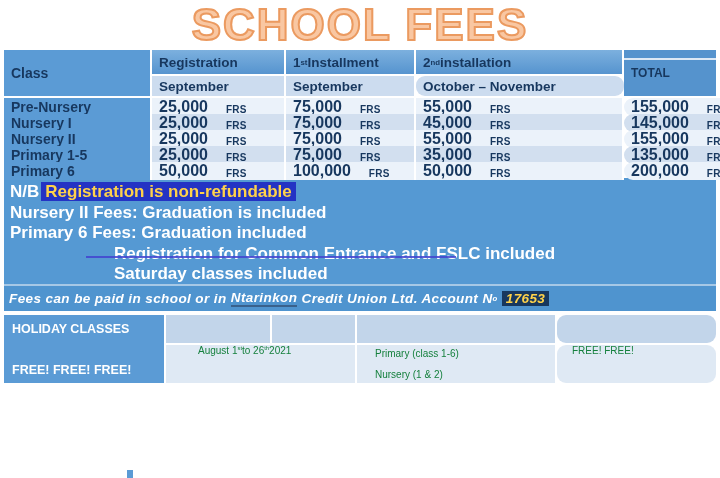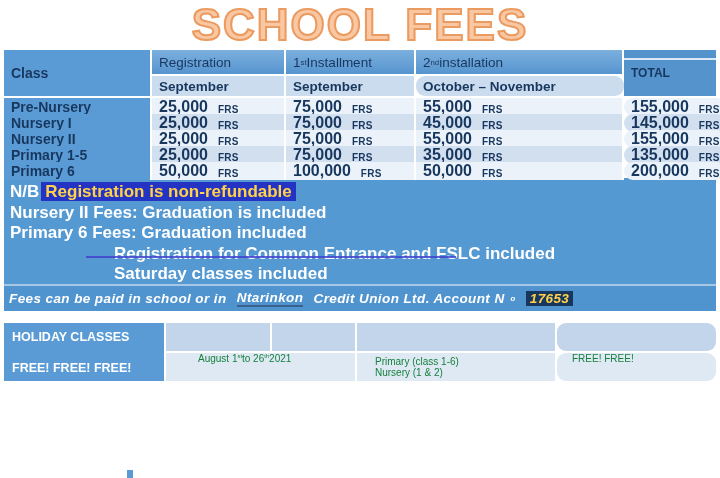--- a/index.html
+++ b/index.html
@@ -14,39 +14,39 @@
     font-size:44px; font-weight:800; letter-spacing:2px;
     color:#f9c7a2; -webkit-text-stroke:2px #eb9a60;
     text-shadow:0 0 1px #eb9a60;
   }
   
   .fees { margin:0 4px; }
   .grid5 { display:grid; grid-template-columns:148px 134px 130px 208px 1fr; }
   .fees-head { grid-template-rows:26px 20px; border-bottom:2px solid #fff; }
   .cell { border-right:2px solid #fff; display:flex; align-items:center; padding-left:7px; }
   .cell:last-child, .no-rb { border-right:none;border-radius:9px; }
-  .h-blue { background:linear-gradient(#7cb0de,#5694cf); font-weight:normal; font-size:13.5px; }
+  .h-blue { background:linear-gradient(#7cb0de,#5694cf); font-weight:bold; font-size:13.5px; }
   .h-class { grid-row:1/3; grid-column:1; background:#5b9bd5; font-weight:bold; font-size:14px; }
   .h-sub { background:#ccdcef; font-weight:600; font-size:13.5px; }
   .h-total {
     grid-row:1/3; grid-column:5; background:#5593cd; font-weight:bold; font-size:12px;
     position:relative; border-right:none;
   }
   .h-total::before {
     content:""; position:absolute; top:8px; left:-2px; right:0; height:2px;
     background:rgba(255,255,255,.8);
   }
   .row1-b { border-bottom:2px solid #fff; }
   .tr { height:16px; border-bottom:2px solid #fff; }
   .tr:last-child { border-bottom:none; }
   .td-class { background:#5b9bd5; font-weight:bold; font-size:14px; }
   .r-light .td-amt { background:#ebf2fa; }
   .r-dark  .td-amt { background:#d2dfef; }
   .td-amt { font-weight:bold; font-size:16px; }
-  .frs { font-size:10px; font-weight:600; letter-spacing:.3px; margin-left:10px; padding-top:4px; }
+  .frs { font-size:10px; font-weight:600; letter-spacing:.3px; margin-left:18px; padding-top:4px; }
   .td-total { justify-content:flex-end; padding-right:5px; }
   .sup { font-size:.58em; vertical-align:super; font-weight:inherit; }
   
   .nb-band {
     margin:0 4px; height:106px; background:#5599d3; color:#fff;
     font-weight:bold; font-size:17px; padding:4px 6px 0 6px; line-height:20.5px;
   }
   .nb-indent { padding-left:104px; }
   .nb-hl {
     background:#2433c4; color:#ffd24a; padding:0 4px; margin-left:2px;
@@ -54,26 +54,25 @@
   .artifact-line {
     position:absolute; left:86px; top:256px; width:370px; height:2px;
     background:#4343cf; opacity:.85;
   }
   
   .pay-band {
     margin:0 4px; height:27px; background:#4f94cf; border-top:2px solid #a6c8e6;
     color:#fff; font-style:italic; font-weight:bold; font-size:13.5px;
     display:flex; align-items:center; padding-left:5px; letter-spacing:.4px;
     white-space:pre;
-    gap:6px;
   }
   .u-word { border-bottom:2px solid rgba(40,55,85,.55); }
   .acct-hl { background:#17375e; color:#ffd24a; padding:0 4px; margin-left:4px; font-style:italic; }
   
-  .holiday { margin:12px 4px; height:57px; display:grid; grid-template-columns:162px 1fr; }
+  .holiday { margin:4px 4px; height:68px; display:grid; grid-template-columns:162px 1fr; }
   .hol-left {
     background:#5b9bd5; color:#fff; font-weight:bold; font-size:12.5px;
     display:flex; flex-direction:column; justify-content:space-between;
     padding:7px 8px 6px 8px; border-right:2px solid #fff;
   }
   .hol-right { display:flex; flex-direction:column; }
   .hol-band1 { height:30px; display:grid; grid-template-columns:106px 85px 200px 1fr; border-bottom:2px solid #fff; }
   .hol-band1 .cell { background:#c2d5ea; }
   .hol-band2 { flex:1; display:grid; grid-template-columns:191px 200px 1fr; font-size:10px; color:#15803d; }
   .hol-band2 .cell { background:#dfe9f4; align-items:stretch; }

